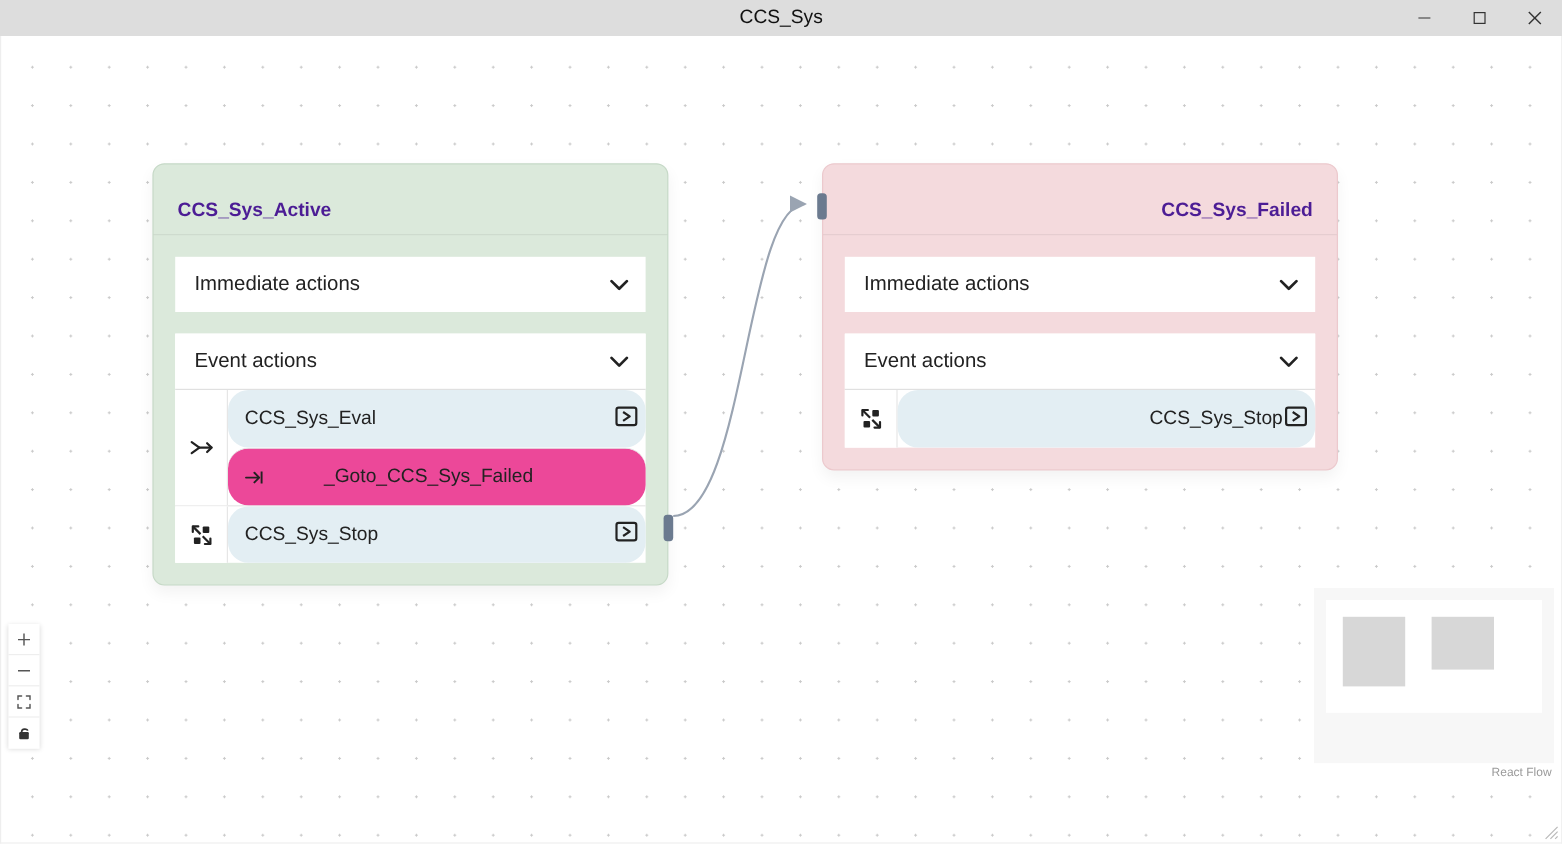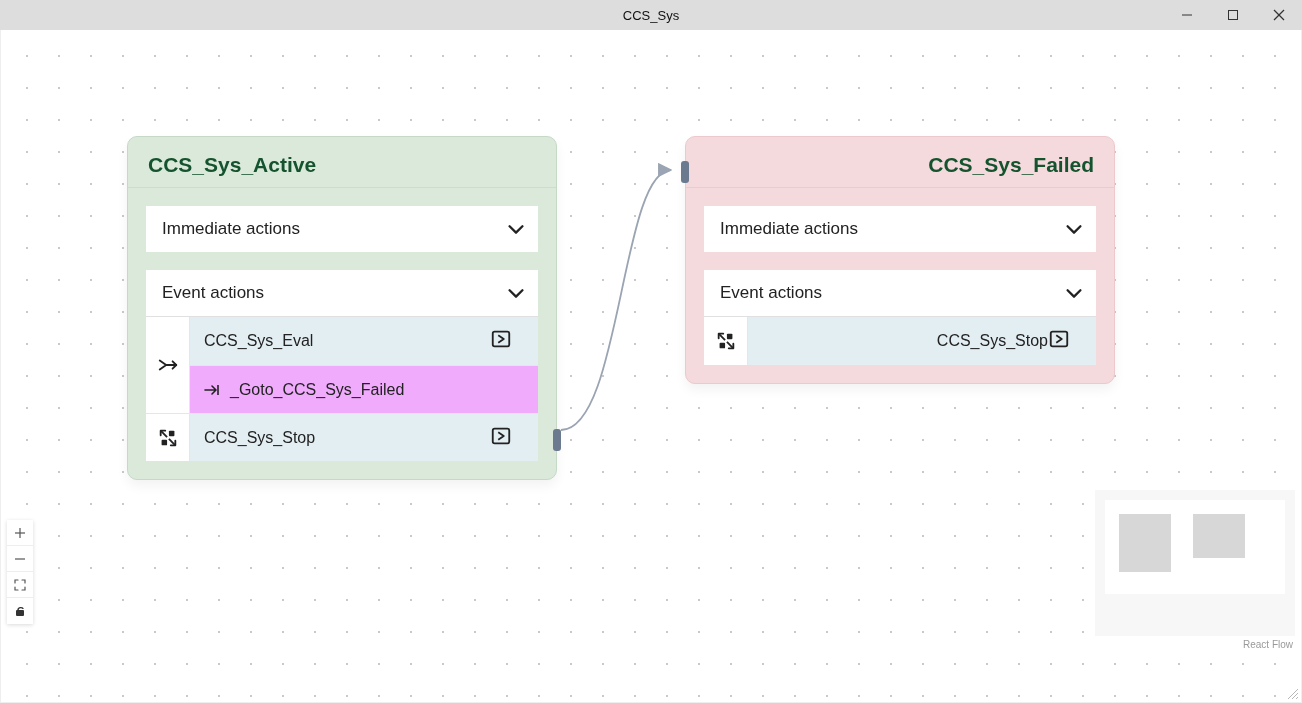--- a/index.html
+++ b/index.html
@@ -1,19 +1,19 @@
 <!DOCTYPE html>
 <html><head>
 <meta charset="utf-8">
 <style>
   * { box-sizing: border-box; }
   html, body { margin:0; padding:0; width:1302px; height:703px; font-family: "Segoe UI", Arial, sans-serif; background:#fff; overflow:hidden; }
   
   .titlebar { height:30px; background:#dddddd; display:flex; align-items:center; position:relative; user-select:none; }
-  .titlebar .title { flex:1; text-align:center; font-size:13px; color:#111; }
+  .titlebar .title { flex:1; text-align:center; font-size:16px; color:#111; }
   .titlebar .win-controls { position:absolute; right:0; top:0; height:100%; display:flex; }
   .titlebar .win-btn { width:46px; height:100%; display:flex; align-items:center; justify-content:center; color:#444; }
   .titlebar .win-btn svg { width:12px; height:12px; }
   
   .workspace { position:absolute; top:30px; left:0; right:0; bottom:0; background:#fff; border:1px solid #eee; border-top:none; }
   .dots { position:absolute; inset:0;
     background-image: radial-gradient(circle, #c9c9c9 1px, transparent 1px);
     background-size: 32px 32px;
     background-position: 10px 10px;
   }
@@ -25,24 +25,24 @@
   .node {
     position:absolute;
     width:430px;
     border-radius:10px;
     box-shadow: 0 6px 12px rgba(0,0,0,0.05);
     padding:0 0 18px 0;
   }
   .node-green { background:#dbe9db; border:1px solid #c6d9c7; }
   .node-pink  { background:#f4dadd; border:1px solid #ecc9cd; }
   .node-header {
-    padding:16px 20px 10px 20px;
-    font-size:21px;
+    padding:30px 20px 10px 20px;
+    font-size:16px;
     font-weight:700;
-    color:#14532d;
+    color:#4c1d95;
     border-bottom:1px solid rgba(0,0,0,0.06);
   }
   .section {
     margin:18px 18px 0 18px;
     background:#fff;
   }
   .section-header {
     height:46px;
     background:#fff;
     display:flex;
@@ -60,26 +60,27 @@
   .row + .row .row-main, .row + .row .row-icon-cell { border-top:1px solid #e6e6e6; }
   .row-icon-cell {
     width:44px; display:flex; align-items:center; justify-content:center;
     background:#fff;
     border-right:1px solid #e6e6e6;
   }
   .row-icon-cell svg { width:22px; height:22px; }
   .row-main {
     flex:1;
     display:flex; align-items:center; justify-content:space-between;
-    padding:0 26px 0 14px;
+    padding:0 5px 0 14px;
     font-size:16px;
     color:#222;
+    border-radius:17px;
   }
   .row-main.hl { background:#e3eef3; }
-  .row-main.white { background:#f0abfc; }
+  .row-main.white { background:#ec4899;gap:40px; }
   .row-main .tail-icon svg { width:22px; height:22px; }
   .row-main .lead-icon { margin-right:10px; display:inline-flex; align-items:center; }
   .row-main .lead-icon svg { width:16px; height:16px; }
   .row-main .txt { flex:1; }
 
   
   .handle {
     position:absolute; width:8px; height:22px; background:#6b7a8f; border-radius:3px;
   }
 

